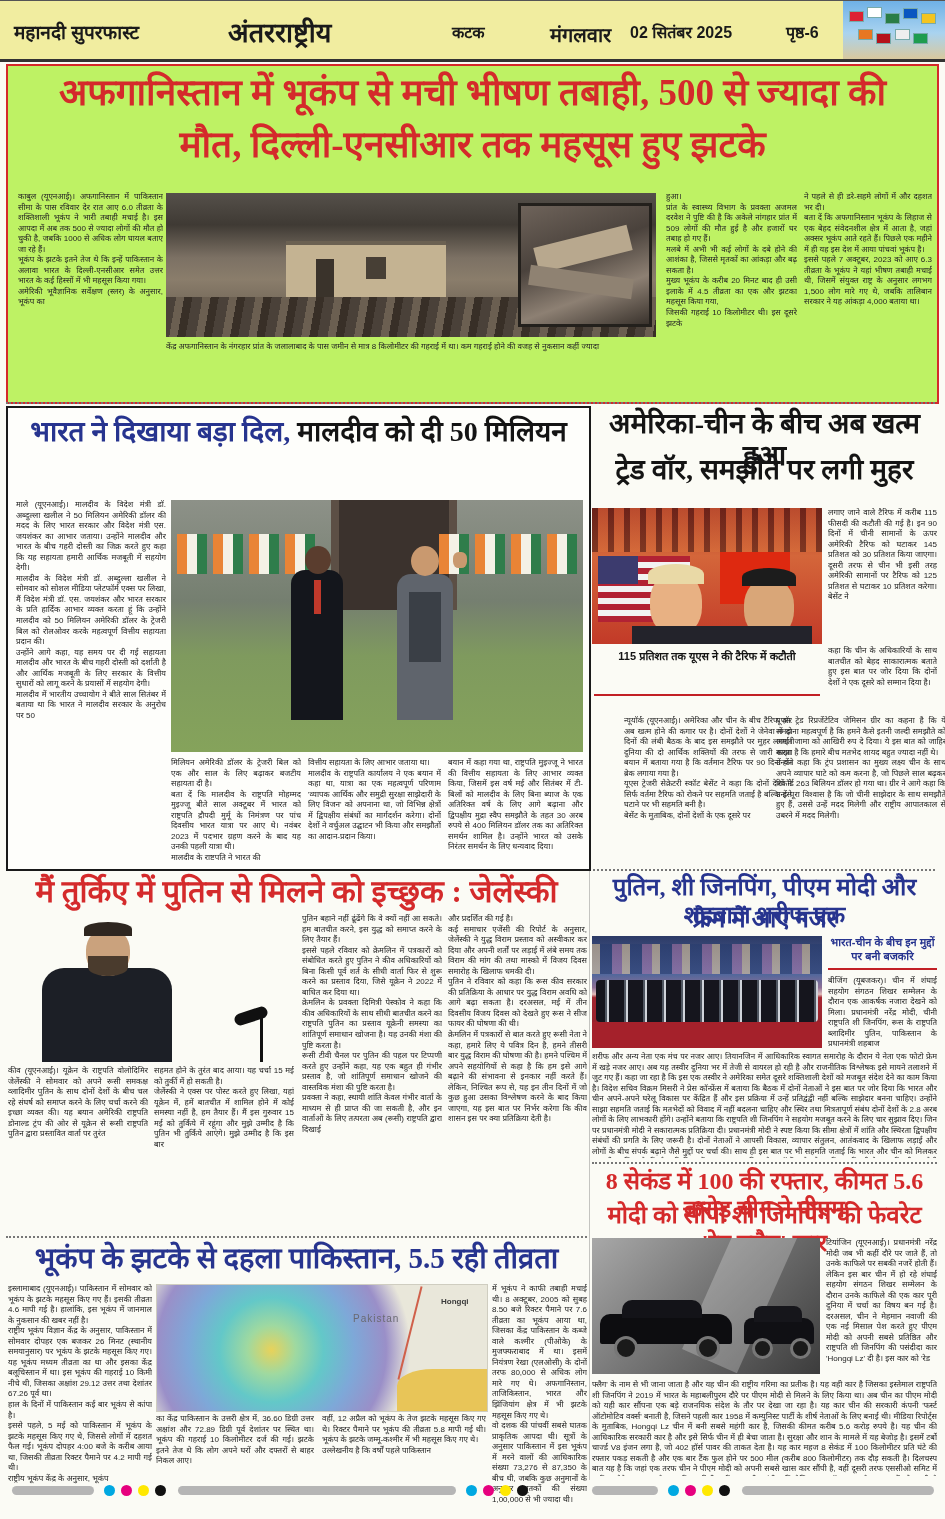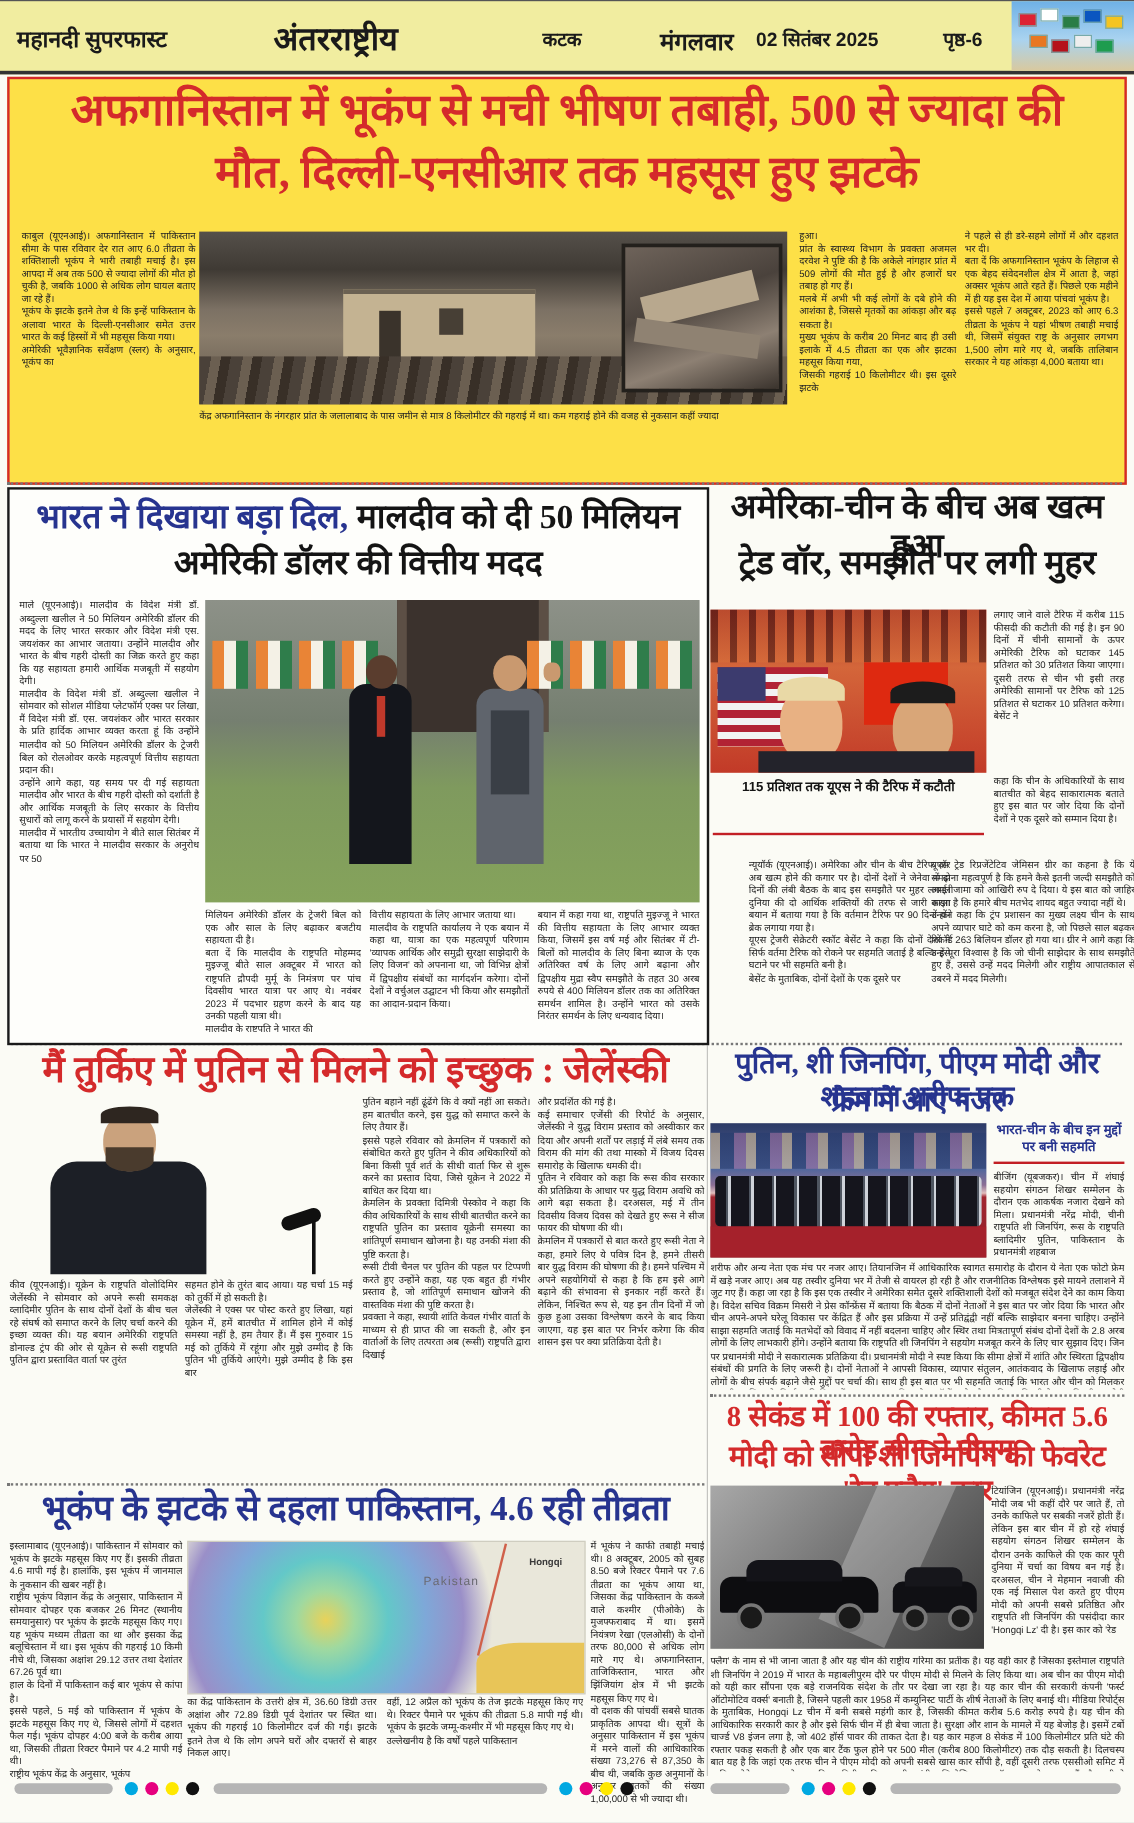--- a/index.html
+++ b/index.html
@@ -40,21 +40,21 @@
       <div class="flagchip" style="left:42px;top:12px;background:#2a7d46;"></div>
       <div class="flagchip" style="left:60px;top:7px;background:#0a56c0;"></div>
       <div class="flagchip" style="left:78px;top:12px;background:#f4c420;"></div>
       <div class="flagchip" style="left:15px;top:28px;background:#e87722;"></div>
       <div class="flagchip" style="left:33px;top:32px;background:#b5121b;"></div>
       <div class="flagchip" style="left:52px;top:28px;background:#eee;"></div>
       <div class="flagchip" style="left:70px;top:32px;background:#1e9c4f;"></div>
     </div>
   </div>
 
-  <div class="abs" style="left:6px;top:64px;width:929px;height:336px;border:2.5px solid #d42a2b;background:#fde047;">
+  <div class="abs" style="left:6px;top:64px;width:929px;height:336px;border:2.5px solid #d42a2b;background:#bef264;">
     <div class="abs hl red" style="left:0;top:6px;width:100%;font-size:37px;">अफगानिस्तान में भूकंप से मची भीषण तबाही, 500 से ज्यादा की</div>
     <div class="abs hl red" style="left:0;top:58px;width:100%;font-size:37px;">मौत, दिल्ली-एनसीआर तक महसूस हुए झटके</div>
 
     <div class="abs col" style="left:10px;top:126px;width:145px;height:202px;">काबुल (यूएनआई)। अफगानिस्तान में पाकिस्तान सीमा के पास रविवार देर रात आए 6.0 तीव्रता के शक्तिशाली भूकंप ने भारी तबाही मचाई है। इस आपदा में अब तक 500 से ज्यादा लोगों की मौत हो चुकी है, जबकि 1000 से अधिक लोग घायल बताए जा रहे हैं।
 भूकंप के झटके इतने तेज थे कि इन्हें पाकिस्तान के अलावा भारत के दिल्ली-एनसीआर समेत उत्तर भारत के कई हिस्सों में भी महसूस किया गया।
 अमेरिकी भूवैज्ञानिक सर्वेक्षण (स्लर) के अनुसार, भूकंप का</div>
 
     <div class="abs photo" style="left:158px;top:127px;width:490px;height:144px;background:linear-gradient(180deg,#55504a 0%,#3f3a34 22%,#7c7164 45%,#8a7d6b 60%,#5d5348 100%);">
       <div class="abs" style="left:120px;top:48px;width:160px;height:58px;background:#c4b392;border-top:4px solid #6b6152;"></div>
       <div class="abs" style="left:150px;top:66px;width:18px;height:40px;background:#3a332b;"></div>
@@ -81,21 +81,20 @@
   <div class="abs dotline" style="left:6px;top:402px;width:929px;"></div>
   <div class="abs dotline" style="left:6px;top:869px;width:929px;"></div>
   <div class="abs dotline" style="left:592px;top:1162px;width:345px;"></div>
   <div class="abs dotline" style="left:6px;top:1236px;width:581px;"></div>
   <div class="abs vline" style="left:589px;top:406px;height:1074px;"></div>
 
   <div class="abs" style="left:6px;top:406px;width:581px;height:461px;border:2px solid #1a1a1a;background:#fefefb;">
     <div class="abs hl" style="left:0;top:8px;width:100%;font-size:28px;">
       <span class="blue">भारत ने दिखाया बड़ा दिल,</span><span class="blk"> मालदीव को दी 50 मिलियन</span>
     </div>
-    <div class="abs hl blk" style="left:0;top:46px;width:100%;font-size:28px;">अमेरिकी डॉलर की वित्तीय मदद</div>
 
     <div class="abs col" style="left:8px;top:92px;width:150px;height:360px;">माले (यूएनआई)। मालदीव के विदेश मंत्री डॉ. अब्दुल्ला खलील ने 50 मिलियन अमेरिकी डॉलर की मदद के लिए भारत सरकार और विदेश मंत्री एस. जयशंकर का आभार जताया। उन्होंने मालदीव और भारत के बीच गहरी दोस्ती का जिक्र करते हुए कहा कि यह सहायता हमारी आर्थिक मजबूती में सहयोग देगी।
 मालदीव के विदेश मंत्री डॉ. अब्दुल्ला खलील ने सोमवार को सोशल मीडिया प्लेटफॉर्म एक्स पर लिखा, मैं विदेश मंत्री डॉ. एस. जयशंकर और भारत सरकार के प्रति हार्दिक आभार व्यक्त करता हूं कि उन्होंने मालदीव को 50 मिलियन अमेरिकी डॉलर के ट्रेजरी बिल को रोलओवर करके महत्वपूर्ण वित्तीय सहायता प्रदान की।
 उन्होंने आगे कहा, यह समय पर दी गई सहायता मालदीव और भारत के बीच गहरी दोस्ती को दर्शाती है और आर्थिक मजबूती के लिए सरकार के वित्तीय सुधारों को लागू करने के प्रयासों में सहयोग देगी।
 मालदीव में भारतीय उच्चायोग ने बीते साल सितंबर में बताया था कि भारत ने मालदीव सरकार के अनुरोध पर 50</div>
 
     <div class="abs photo" style="left:163px;top:92px;width:412px;height:252px;background:linear-gradient(180deg,#8d9188 0%,#757f70 40%,#7f9a5e 62%,#85a35b 100%);">
       <div class="abs" style="left:160px;top:0;width:110px;height:110px;background:#3b322d;border-left:8px solid #5c4f45;border-right:8px solid #5c4f45;"></div>
       <div class="abs" style="left:6px;top:34px;width:140px;height:40px;background:repeating-linear-gradient(90deg,#e98436 0 10px,#f4f1e6 10px 20px,#2f7d4b 20px 30px,transparent 30px 36px);"></div>
       <div class="abs" style="left:268px;top:34px;width:140px;height:40px;background:repeating-linear-gradient(90deg,#e98436 0 10px,#f4f1e6 10px 20px,#2f7d4b 20px 30px,transparent 30px 36px);"></div>
@@ -174,27 +173,27 @@
   <div class="abs" style="left:592px;top:872px;width:345px;height:288px;">
     <div class="abs hl blue" style="left:0;top:2px;width:100%;font-size:24px;">पुतिन, शी जिनपिंग, पीएम मोदी और शहबाज शरीफ एक</div>
     <div class="abs hl blue" style="left:0;top:34px;width:100%;font-size:24px;">फ्रेम में आए नजर</div>
 
     <div class="abs photo" style="left:0;top:64px;width:230px;height:112px;background:linear-gradient(180deg,#2c3a66 0%,#51679c 34%,#8c6f95 46%,#a2263049 52%,#a22630 55%,#8e1f28 100%);">
       <div class="abs" style="left:0;top:8px;width:100%;height:30px;background:repeating-linear-gradient(90deg,rgba(255,220,160,.5) 0 8px,rgba(40,60,110,.6) 8px 20px,rgba(180,120,170,.5) 20px 30px);"></div>
       <div class="abs" style="left:4px;top:44px;width:222px;height:42px;background:repeating-linear-gradient(90deg,#15151d 0 9px,#4e5560 9px 11px,#cfd3da 11px 13px,#15151d 13px 19px);border-radius:4px;"></div>
       <div class="abs" style="left:0;top:86px;width:100%;height:26px;background:#a5212b;"></div>
     </div>
 
-    <div class="abs subhead blue redrule" style="left:236px;top:64px;width:109px;padding-bottom:4px;">भारत-चीन के बीच इन मुद्दों पर बनी सहमति</div>
+    <div class="abs subhead blue redrule" style="left:236px;top:64px;width:109px;padding-bottom:4px;">भारत-चीन के बीच इन मुद्दों पर बनी बजकरि</div>
     <div class="abs col" style="left:236px;top:104px;width:109px;height:74px;">बीजिंग (यूबजकर)। चीन में शंघाई सहयोग संगठन शिखर सम्मेलन के दौरान एक आकर्षक नजारा देखने को मिला। प्रधानमंत्री नरेंद्र मोदी, चीनी राष्ट्रपति शी जिनपिंग, रूस के राष्ट्रपति ब्लादिमीर पुतिन, पाकिस्तान के प्रधानमंत्री शहबाज</div>
     <div class="abs col" style="left:0;top:180px;width:345px;height:106px;">शरीफ और अन्य नेता एक मंच पर नजर आए। तियानजिन में आधिकारिक स्वागत समारोह के दौरान ये नेता एक फोटो फ्रेम में खड़े नजर आए। अब यह तस्वीर दुनिया भर में तेजी से वायरल हो रही है और राजनीतिक विश्लेषक इसे मायने तलाशने में जुट गए हैं। कहा जा रहा है कि इस एक तस्वीर ने अमेरिका समेत दूसरे शक्तिशाली देशों को मजबूत संदेश देने का काम किया है। विदेश सचिव विक्रम मिसरी ने प्रेस कॉन्फ्रेंस में बताया कि बैठक में दोनों नेताओं ने इस बात पर जोर दिया कि भारत और चीन अपने-अपने घरेलू विकास पर केंद्रित हैं और इस प्रक्रिया में उन्हें प्रतिद्वंद्वी नहीं बल्कि साझेदार बनना चाहिए। उन्होंने साझा सहमति जताई कि मतभेदों को विवाद में नहीं बदलना चाहिए और स्थिर तथा मित्रतापूर्ण संबंध दोनों देशों के 2.8 अरब लोगों के लिए लाभकारी होंगे। उन्होंने बताया कि राष्ट्रपति शी जिनपिंग ने सहयोग मजबूत करने के लिए चार सुझाव दिए। जिन पर प्रधानमंत्री मोदी ने सकारात्मक प्रतिक्रिया दी। प्रधानमंत्री मोदी ने स्पष्ट किया कि सीमा क्षेत्रों में शांति और स्थिरता द्विपक्षीय संबंधों की प्रगति के लिए जरूरी है। दोनों नेताओं ने आपसी विकास, व्यापार संतुलन, आतंकवाद के खिलाफ लड़ाई और लोगों के बीच संपर्क बढ़ाने जैसे मुद्दों पर चर्चा की। साथ ही इस बात पर भी सहमति जताई कि भारत और चीन को मिलकर बहुध्रुवीय एशिया के निर्माण की दिशा में काम करना चाहिए। प्रेस कॉन्फ्रेंस के दौरान विक्रम मिसरी ने कहा कि पीएम मोदी और जिनपिंग की बैठक में वैश्विक मुद्दों पर भी विचार-विमर्श हुआ, दोनों नेताओं ने बहुपक्षीय मंचों पर सहयोग बढ़ाने और विश्व व्यापार को स्थिर करने में भारत और चीन की बड़ी भूमिका को मान्यता दी।</div>
   </div>
 
   <div class="abs" style="left:6px;top:1240px;width:581px;height:272px;">
-    <div class="abs hl blue" style="left:0;top:2px;width:100%;font-size:29px;">भूकंप के झटके से दहला पाकिस्तान, 4.6 रही तीव्रता</div>
+    <div class="abs hl blue" style="left:0;top:2px;width:100%;font-size:29px;">भूकंप के झटके से दहला पाकिस्तान, 5.5 रही तीव्रता</div>
 
     <div class="abs col" style="left:2px;top:44px;width:144px;height:226px;">इस्लामाबाद (यूएनआई)। पाकिस्तान में सोमवार को भूकंप के झटके महसूस किए गए हैं। इसकी तीव्रता 4.6 मापी गई है। हालांकि, इस भूकंप में जानमाल के नुकसान की खबर नहीं है।
 राष्ट्रीय भूकंप विज्ञान केंद्र के अनुसार, पाकिस्तान में सोमवार दोपहर एक बजकर 26 मिनट (स्थानीय समयानुसार) पर भूकंप के झटके महसूस किए गए। यह भूकंप मध्यम तीव्रता का था और इसका केंद्र बलूचिस्तान में था। इस भूकंप की गहराई 10 किमी नीचे थी, जिसका अक्षांश 29.12 उत्तर तथा देशांतर 67.26 पूर्व था।
 हाल के दिनों में पाकिस्तान कई बार भूकंप से कांपा है।
 इससे पहले, 5 मई को पाकिस्तान में भूकंप के झटके महसूस किए गए थे, जिससे लोगों में दहशत फैल गई। भूकंप दोपहर 4:00 बजे के करीब आया था, जिसकी तीव्रता रिक्टर पैमाने पर 4.2 मापी गई थी।
 राष्ट्रीय भूकंप केंद्र के अनुसार, भूकंप</div>
 
     <div class="abs photo" style="left:150px;top:44px;width:330px;height:126px;background:#e9e7da;border:1px solid #cfcdc0;">
       <div class="abs" style="left:-20px;top:-30px;width:280px;height:190px;background:radial-gradient(circle at 48% 50%, #e8d25a 0%, #9fd9a0 14%, #63c8c8 30%, #7ea8d8 48%, #9a8fc8 66%, rgba(154,143,200,0) 80%);"></div>
       <div class="abs" style="left:240px;top:84px;width:90px;height:42px;background:#e8c558;border-radius:40% 0 0 0;"></div>

